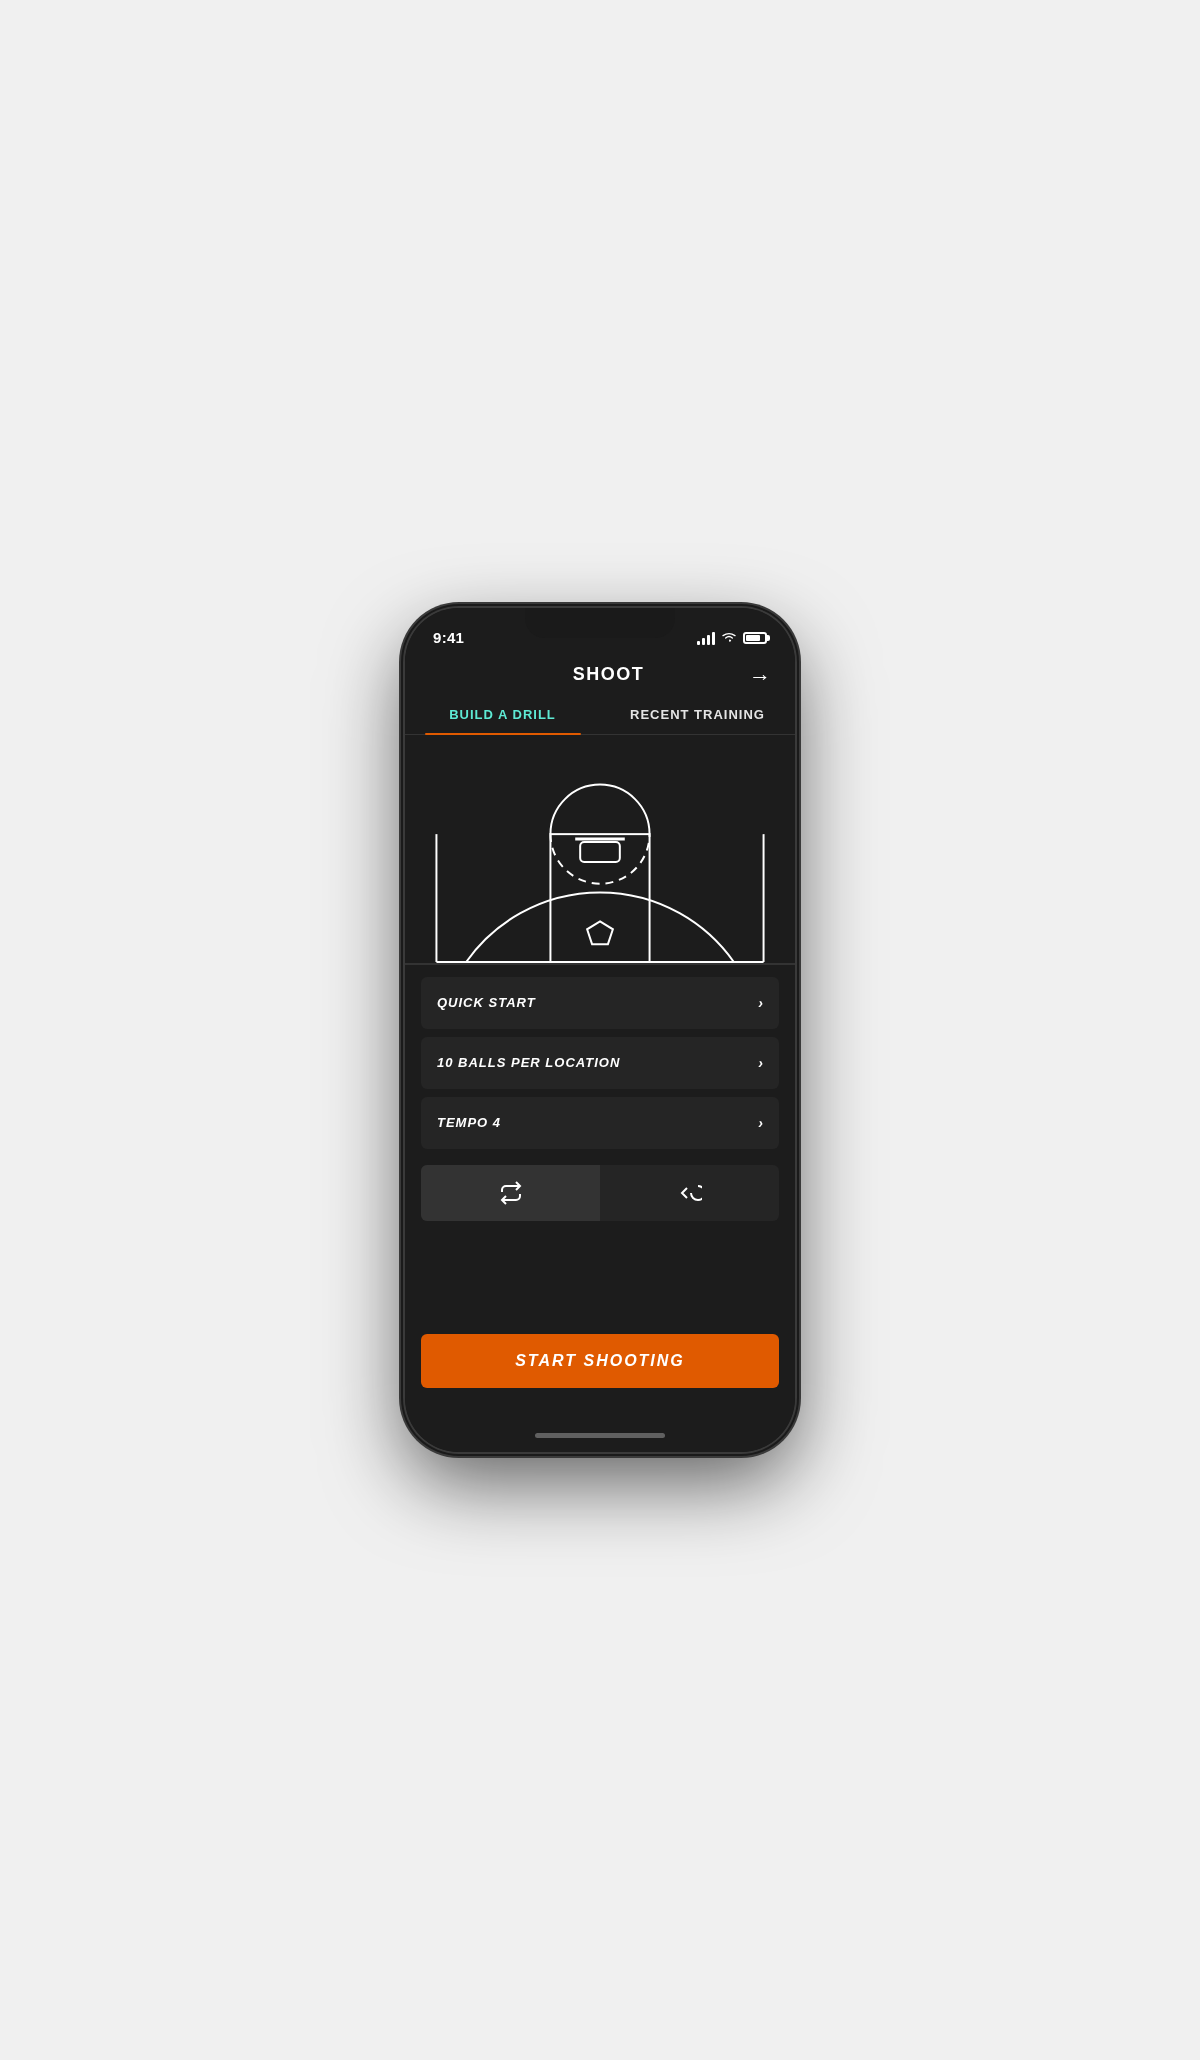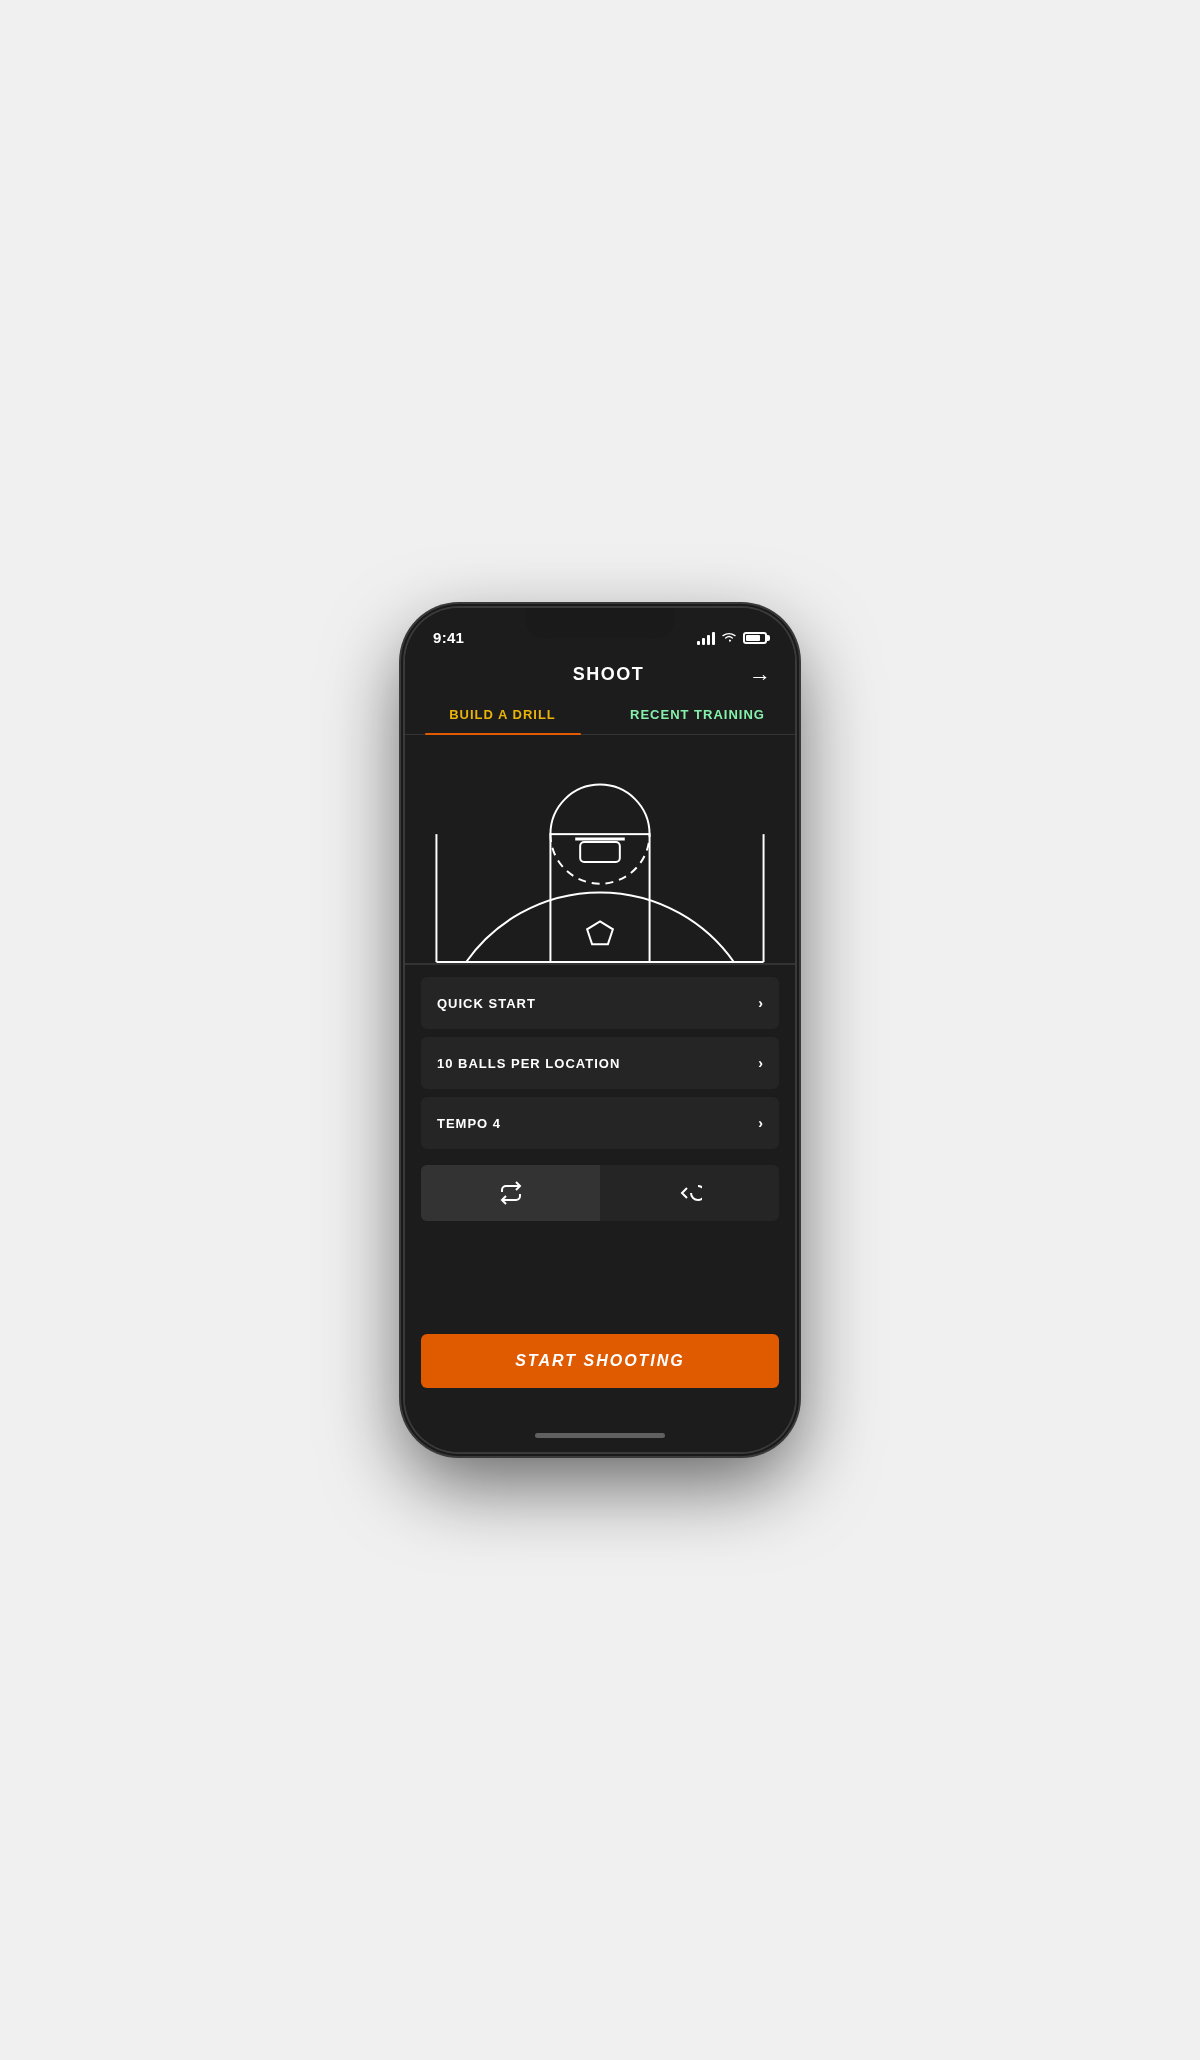--- a/index.html
+++ b/index.html
@@ -190,31 +190,31 @@
     .tabs {
       display: flex;
       border-bottom: 1px solid #333;
       flex-shrink: 0;
     }
 
     .tab {
       flex: 1;
       text-align: center;
       padding: 12px 0;
-      color: #86efac;
+      color: #e5e5e5;
       font-size: 13px;
       font-weight: 700;
       letter-spacing: 1px;
       text-transform: uppercase;
       cursor: pointer;
       position: relative;
     }
 
     .tab.active {
-      color: #eab308;
+      color: #5eead4;
     }
 
     .tab.active::after {
       content: '';
       position: absolute;
       bottom: -1px;
       left: 10%;
       width: 80%;
       height: 2px;
       background: #e05a00;
@@ -240,27 +240,28 @@
 
     
     .options-list {
       flex-shrink: 0;
       padding: 0 16px;
       margin-top: 12px;
     }
 
     .option-row {
       display: flex;
-      align-items: flex-end;
+      align-items: flex-start;
       justify-content: space-between;
       padding: 18px 16px;
       background: #252525;
       border-radius: 6px;
       margin-bottom: 8px;
       cursor: pointer;
+      font-style: italic;
     }
 
     .option-label {
       color: #fff;
       font-size: 13px;
       font-weight: 700;
       letter-spacing: 1px;
       text-transform: uppercase;
     }
 

